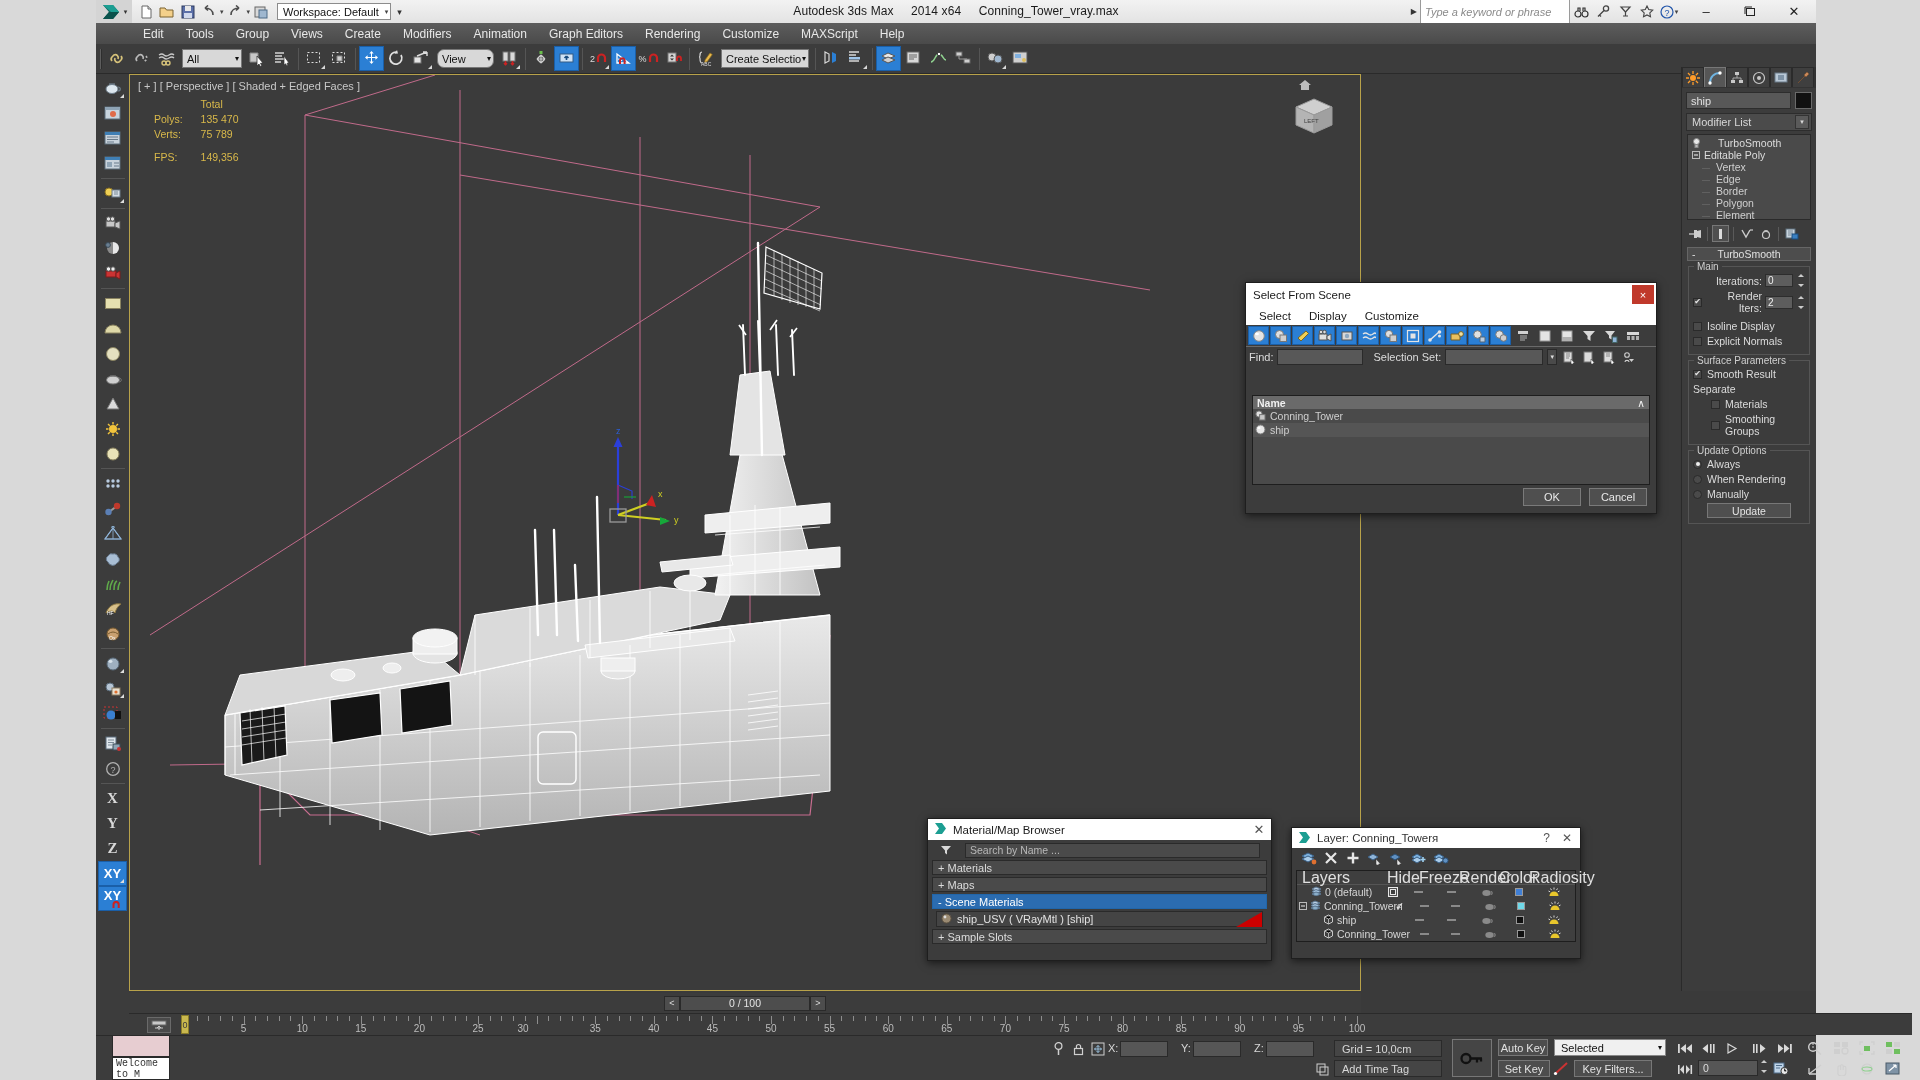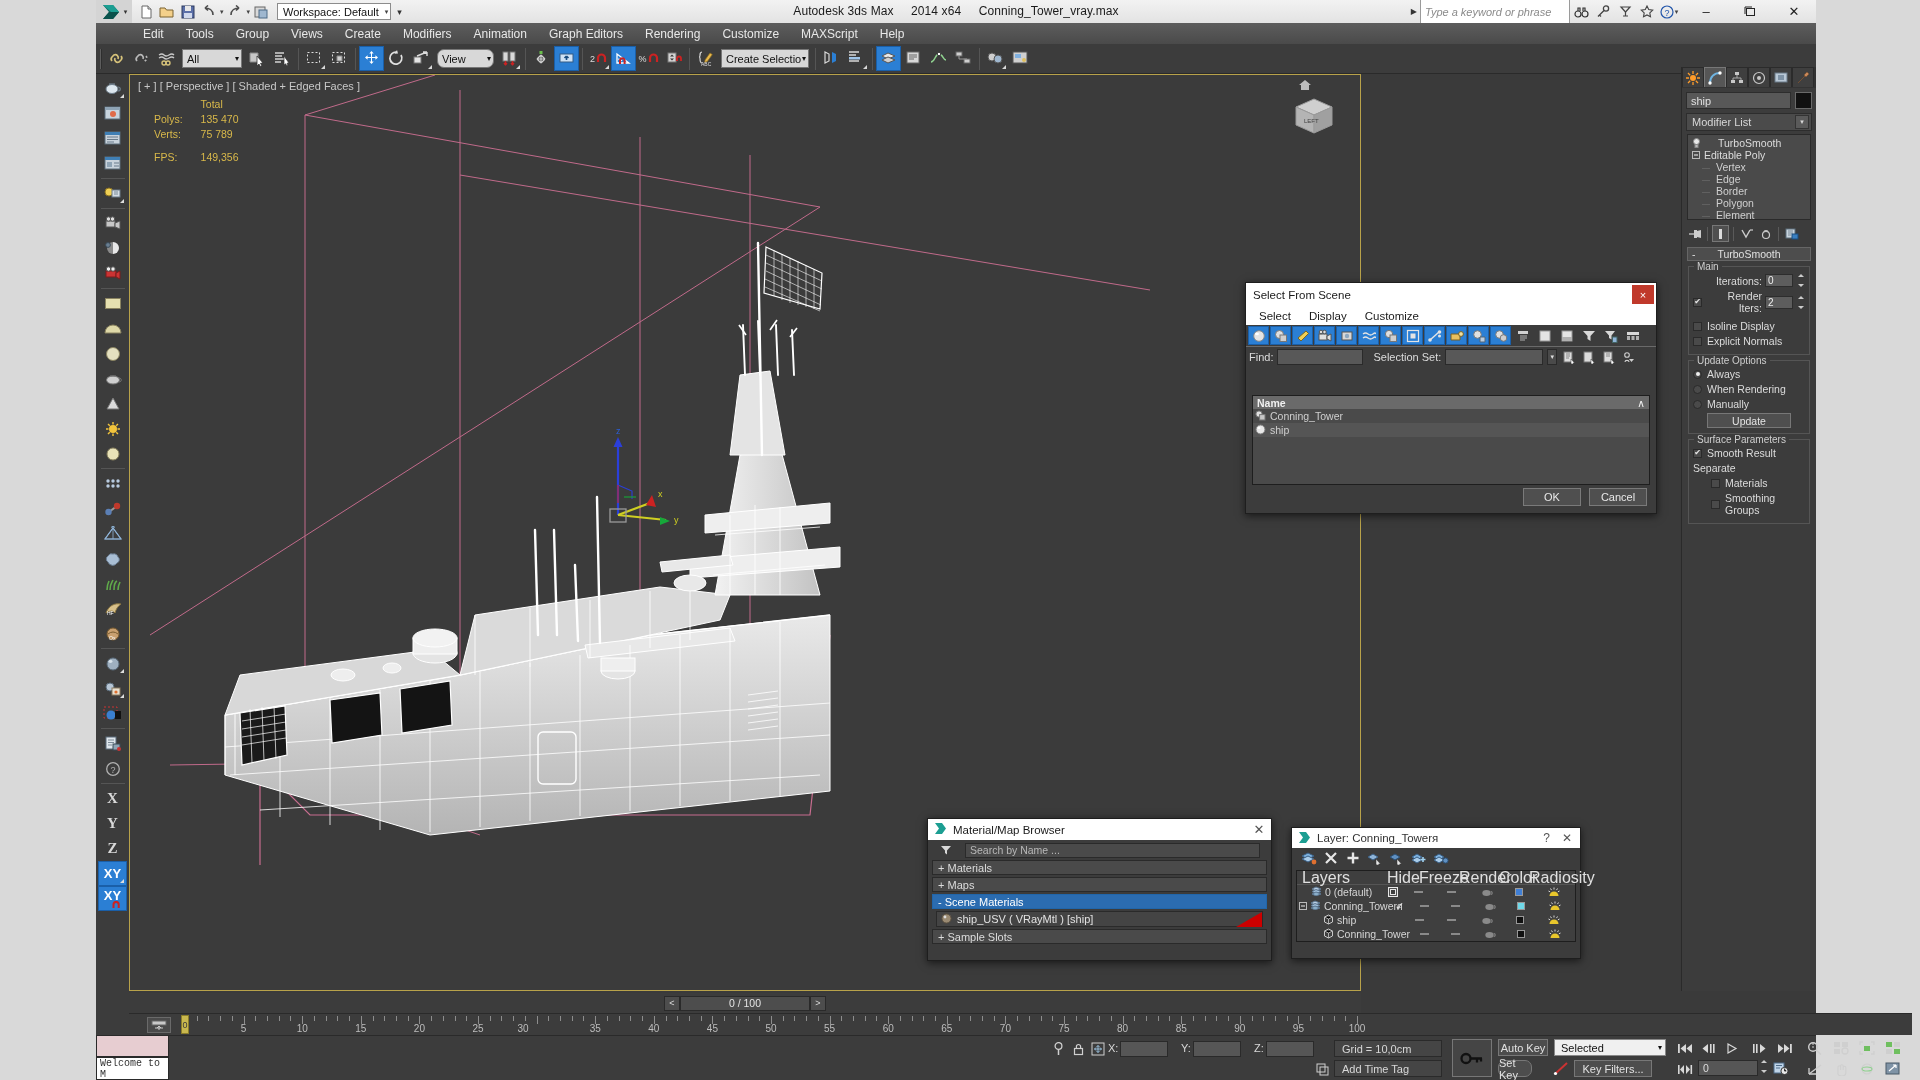--- a/index.html
+++ b/index.html
@@ -201,21 +201,21 @@
   .tick { position:absolute; top:2px; width:1px; height:7px; background:#8d8d8d; }
   .ticklab { position:absolute; top:9px; font-size:10px; color:#bdbdbd;
     transform:translateX(-50%); }
   #thandle { position:absolute; left:0px; top:1px; width:8px; height:19px;
     background:#c9b84e; border:1px solid #8b7d2a; }
   #thandle span { font-size:9px;color:#3a3a3a;display:block;text-align:center;line-height:19px;}
 
   
   #statusbar { position:absolute; left:0; bottom:0; width:1720px; height:45px;
     background:#3c3c3c; border-top:1px solid #2a2a2a; }
-  #maxlisten { position:absolute; left:0; bottom:0; width:73px; height:45px; }
+  #maxlisten { position:absolute; left:16px; bottom:0; width:58px; height:45px; }
   #ml-top { height:22px; background:#e7cdd1; border:1px solid #2a2a2a; }
   #ml-bot { height:23px; background:#fff; border:1px solid #2a2a2a;
     font-family:"Liberation Mono", monospace; font-size:10px; color:#333;
     display:flex; align-items:center; padding-left:3px; overflow:hidden;}
   .stxt { position:absolute; height:19px; background:#454545; border:1px solid #2a2a2a;
     font-size:11px; color:#d8d8d8; display:flex; align-items:center; padding-left:6px; }
   .sico { position:absolute; width:20px; height:20px; display:flex;align-items:center;justify-content:center;}
   .coordlab { position:absolute; font-size:11px; color:#d8d8d8; }
   .coordfld { position:absolute; width:48px; height:16px; background:#565656;
     border:1px solid #2a2a2a; }
@@ -1192,51 +1192,51 @@
         <span class="cbox"></span>
         <span>Isoline Display</span>
       </div>
       <div class="chkrow">
         <span class="cbox"></span>
         <span>Explicit Normals</span>
       </div>
     </div>
 
     <div class="group">
+      <span class="gl">Surface Parameters</span>
+      <div class="chkrow">
+        <span class="cbox ck"></span>
+        <span>Smooth Result</span>
+      </div>
+      <div style="font-size:10.5px;color:#dcdcdc;margin:2px 0 3px 0;">Separate</div>
+      <div class="chkrow" style="padding-left:18px;">
+        <span class="cbox"></span>
+        <span>Materials</span>
+      </div>
+      <div class="chkrow" style="padding-left:18px;">
+        <span class="cbox"></span>
+        <span>Smoothing Groups</span>
+      </div>
+    </div>
+
+    <div class="group">
       <span class="gl">Update Options</span>
       <div class="chkrow">
         <span class="rad on"></span>
         <span>Always</span>
       </div>
       <div class="chkrow">
         <span class="rad"></span>
         <span>When Rendering</span>
       </div>
       <div class="chkrow">
         <span class="rad"></span>
         <span>Manually</span>
       </div>
       <div class="btn3d">Update</div>
-    </div>
-
-    <div class="group">
-      <span class="gl">Surface Parameters</span>
-      <div class="chkrow">
-        <span class="cbox ck"></span>
-        <span>Smooth Result</span>
-      </div>
-      <div style="font-size:10.5px;color:#dcdcdc;margin:2px 0 3px 0;">Separate</div>
-      <div class="chkrow" style="padding-left:18px;">
-        <span class="cbox"></span>
-        <span>Materials</span>
-      </div>
-      <div class="chkrow" style="padding-left:18px;">
-        <span class="cbox"></span>
-        <span>Smoothing Groups</span>
-      </div>
     </div>
   </div>
 
   <div id="timeslider">
     <div class="tsarrow">&lt;</div>
     <div id="tsfield">0 / 100</div>
     <div class="tsarrow">&gt;</div>
   </div>
 
   <div id="trackbar">
@@ -1426,21 +1426,21 @@
     <div style="position:absolute; left:1356px; top:3px; width:40px; height:38px; border:1px solid #777; background:#454545; display:flex;align-items:center;justify-content:center;">
       <svg width="24" height="13" viewBox="0 0 24 13">
           <circle cx="6" cy="6.5" r="4.5" fill="none" stroke="#111" stroke-width="2.3"></circle>
           <path d="M10 6.5h12M17 6.5v4M21 6.5v3" stroke="#111" stroke-width="2.3"></path>
         </svg>
     </div>
 
     <div class="keybtn" style="left:1402px; top:3px; width:50px;">
       <span>Auto Key</span>
     </div>
-    <div class="keybtn" style="left:1402px; top:24px; width:34px;border-radius:7px;">
+    <div class="keybtn" style="left:1402px; top:24px; width:52px;">
       <span>Set Key</span>
     </div>
 
     <div id="keysel" style="left:1458px; top:3px;">
       <span>Selected</span>
       <span style="font-size:8px;">▾</span>
     </div>
     <div class="sico" style="left:1456px; top:23px;">
       <svg width="20" height="16" viewBox="0 0 20 16">
           <path d="M3 13L15 2" stroke="#cc3333" stroke-width="2"></path>

